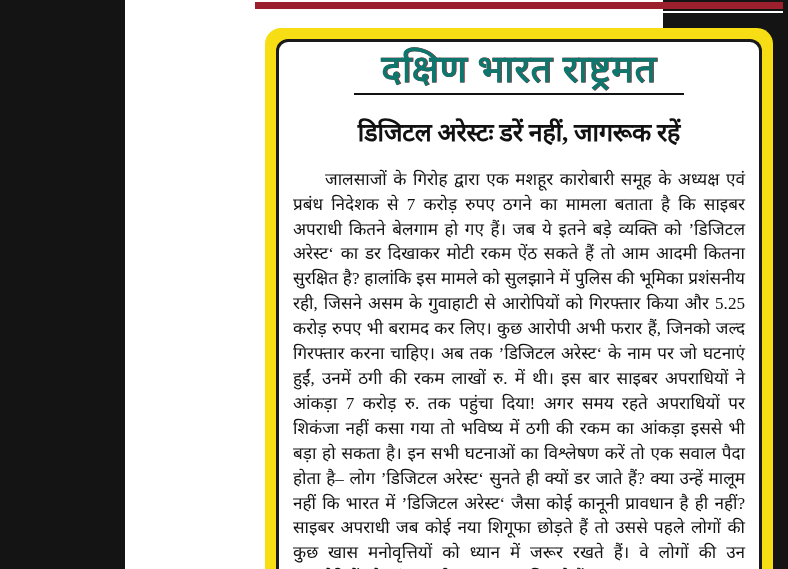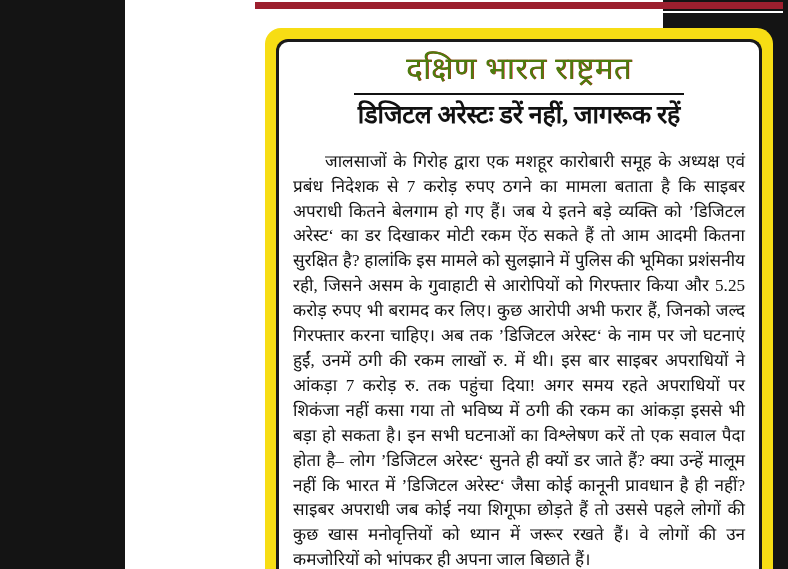--- a/index.html
+++ b/index.html
@@ -74,24 +74,24 @@
     border-bottom: none;
     border-radius: 12px 12px 0 0;
     box-sizing: border-box;
     padding: 6px 14px 0 14px;
     overflow: hidden;
   }
 
   
   #masthead {
     text-align: center;
-    color: #4d7c0f;
+    color: #0f766e;
     font-family: "Liberation Serif", "DejaVu Serif", serif;
-    font-weight: normal;
-    font-size: 31px;
+    font-weight: bold;
+    font-size: 38px;
     line-height: 42px;
     letter-spacing: 0.5px;
     white-space: nowrap;
     text-shadow: 0.5px 0 0 #c2151d;
   }
 
   #masthead-rule {
     width: 330px;
     height: 2px;
     background: #111111;
@@ -99,21 +99,21 @@
   }
 
   
   #headline {
     text-align: center;
     color: #111111;
     font-family: "Liberation Serif", "DejaVu Serif", serif;
     font-weight: bold;
     font-size: 25px;
     line-height: 36px;
-    margin-top: 2px;
+    margin-top: 20px;
     white-space: nowrap;
     letter-spacing: -0.2px;
   }
 
   
   #article-body {
     margin-top: 7px;
     color: #111111;
     font-family: "Liberation Serif", "DejaVu Serif", serif;
     font-size: 17.1px;

